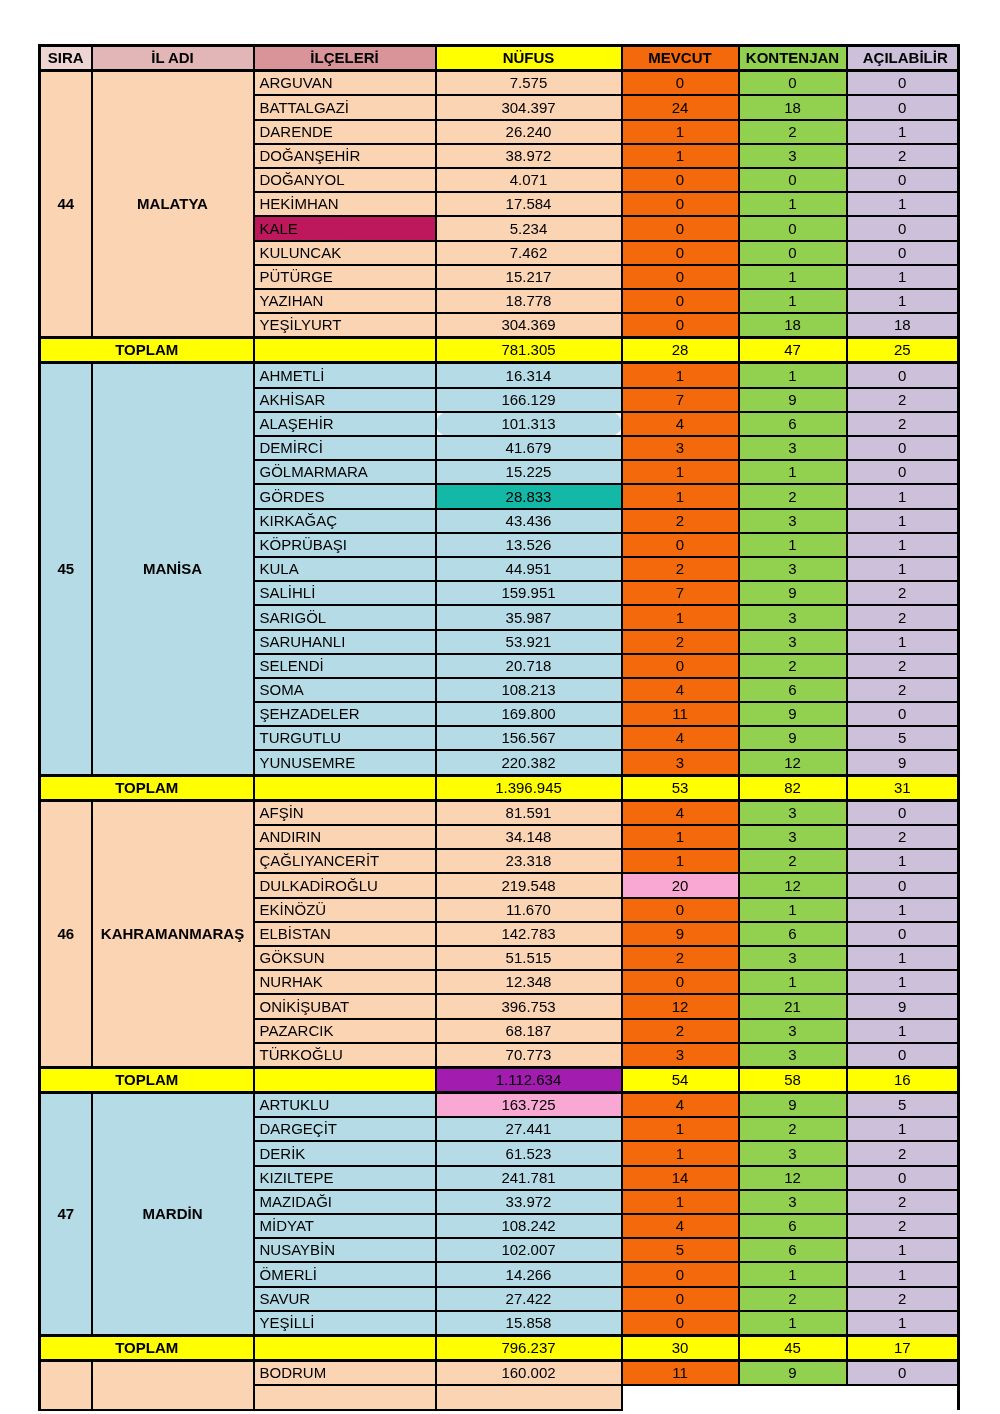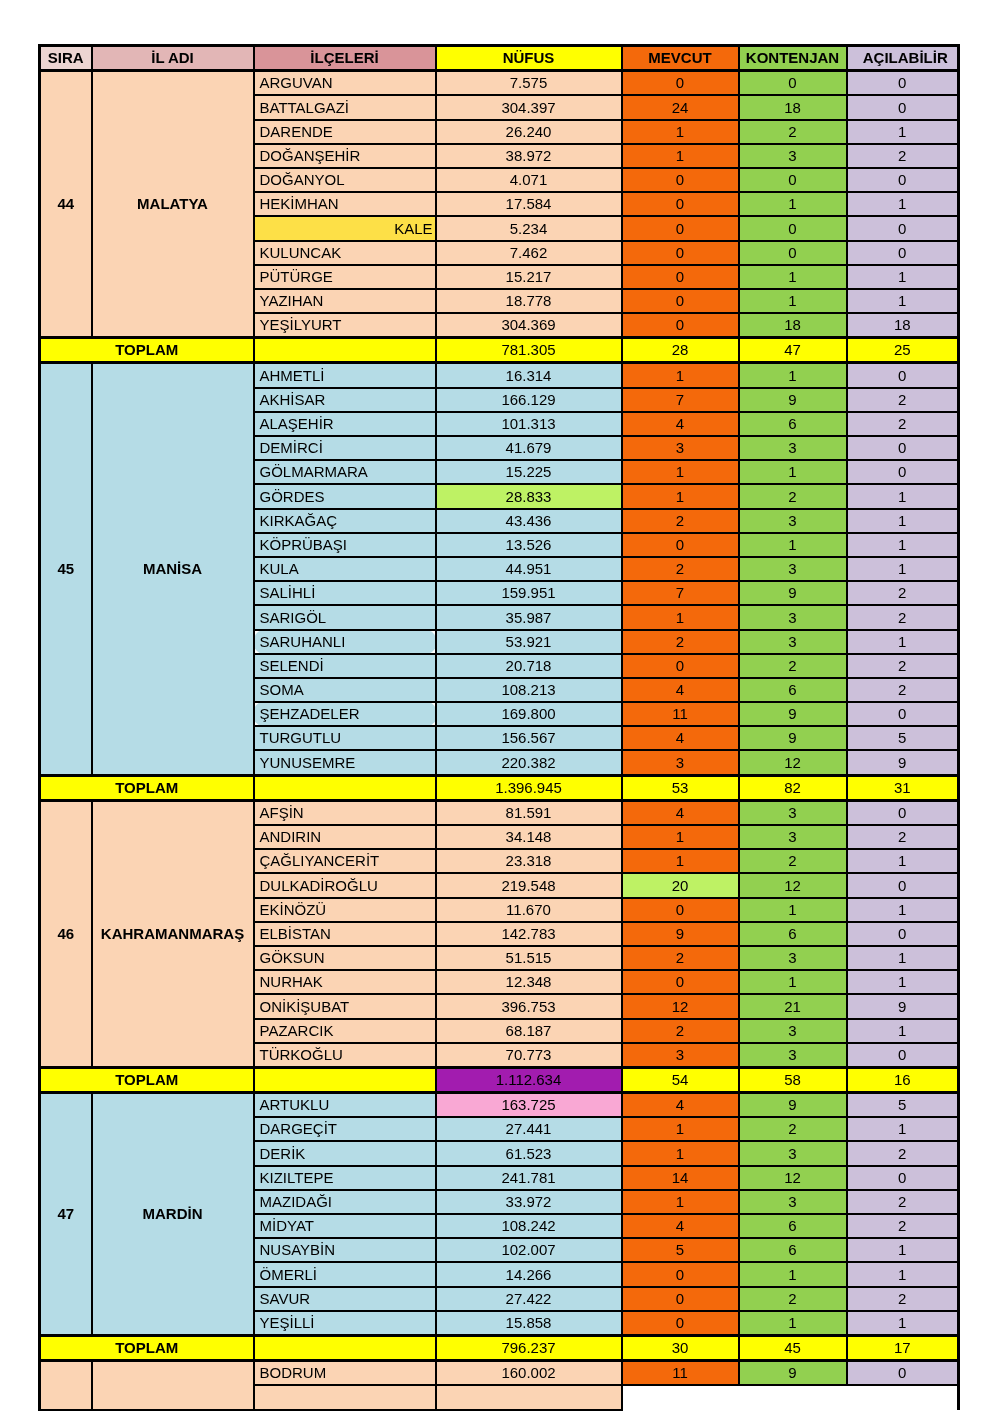--- a/index.html
+++ b/index.html
@@ -91,21 +91,21 @@
           <td style="background: rgb(204, 192, 218);">0</td>
         </tr>
         <tr>
           <td class="ilce" style="background: rgb(251, 212, 180);">HEKİMHAN</td>
           <td style="background: rgb(251, 212, 180);">17.584</td>
           <td style="background: rgb(244, 105, 11);">0</td>
           <td style="background: rgb(146, 208, 80);">1</td>
           <td style="background: rgb(204, 192, 218);">1</td>
         </tr>
         <tr>
-          <td class="ilce" style="background: #fde047; text-align: right;">KALE</td>
+          <td class="ilce" style="background: #be185d;">KALE</td>
           <td style="background: rgb(251, 212, 180);">5.234</td>
           <td style="background: rgb(244, 105, 11);">0</td>
           <td style="background: rgb(146, 208, 80);">0</td>
           <td style="background: rgb(204, 192, 218);">0</td>
         </tr>
         <tr>
           <td class="ilce" style="background: rgb(251, 212, 180);">KULUNCAK</td>
           <td style="background: rgb(251, 212, 180);">7.462</td>
           <td style="background: rgb(244, 105, 11);">0</td>
           <td style="background: rgb(146, 208, 80);">0</td>
@@ -151,42 +151,42 @@
         </tr>
         <tr>
           <td class="ilce" style="background: rgb(181, 220, 230);">AKHİSAR</td>
           <td style="background: rgb(181, 220, 230);">166.129</td>
           <td style="background: rgb(244, 105, 11);">7</td>
           <td style="background: rgb(146, 208, 80);">9</td>
           <td style="background: rgb(204, 192, 218);">2</td>
         </tr>
         <tr>
           <td class="ilce" style="background: rgb(181, 220, 230);">ALAŞEHİR</td>
-          <td style="background: rgb(181, 220, 230);">101.313</td>
+          <td style="background: rgb(181, 220, 230); border-radius: 12px;">101.313</td>
           <td style="background: rgb(244, 105, 11);">4</td>
           <td style="background: rgb(146, 208, 80);">6</td>
           <td style="background: rgb(204, 192, 218);">2</td>
         </tr>
         <tr>
           <td class="ilce" style="background: rgb(181, 220, 230);">DEMİRCİ</td>
           <td style="background: rgb(181, 220, 230);">41.679</td>
           <td style="background: rgb(244, 105, 11);">3</td>
           <td style="background: rgb(146, 208, 80);">3</td>
           <td style="background: rgb(204, 192, 218);">0</td>
         </tr>
         <tr>
           <td class="ilce" style="background: rgb(181, 220, 230);">GÖLMARMARA</td>
           <td style="background: rgb(181, 220, 230);">15.225</td>
           <td style="background: rgb(244, 105, 11);">1</td>
           <td style="background: rgb(146, 208, 80);">1</td>
           <td style="background: rgb(204, 192, 218);">0</td>
         </tr>
         <tr>
           <td class="ilce" style="background: rgb(181, 220, 230);">GÖRDES</td>
-          <td style="background: #bef264; text-align: center;">28.833</td>
+          <td style="background: #14b8a6; text-align: center;">28.833</td>
           <td style="background: rgb(244, 105, 11);">1</td>
           <td style="background: rgb(146, 208, 80);">2</td>
           <td style="background: rgb(204, 192, 218);">1</td>
         </tr>
         <tr>
           <td class="ilce" style="background: rgb(181, 220, 230);">KIRKAĞAÇ</td>
           <td style="background: rgb(181, 220, 230);">43.436</td>
           <td style="background: rgb(244, 105, 11);">2</td>
           <td style="background: rgb(146, 208, 80);">3</td>
           <td style="background: rgb(204, 192, 218);">1</td>
@@ -213,42 +213,42 @@
           <td style="background: rgb(204, 192, 218);">2</td>
         </tr>
         <tr>
           <td class="ilce" style="background: rgb(181, 220, 230);">SARIGÖL</td>
           <td style="background: rgb(181, 220, 230);">35.987</td>
           <td style="background: rgb(244, 105, 11);">1</td>
           <td style="background: rgb(146, 208, 80);">3</td>
           <td style="background: rgb(204, 192, 218);">2</td>
         </tr>
         <tr>
-          <td class="ilce" style="background: rgb(181, 220, 230); border-radius: 10px;">SARUHANLI</td>
+          <td class="ilce" style="background: rgb(181, 220, 230);">SARUHANLI</td>
           <td style="background: rgb(181, 220, 230);">53.921</td>
           <td style="background: rgb(244, 105, 11);">2</td>
           <td style="background: rgb(146, 208, 80);">3</td>
           <td style="background: rgb(204, 192, 218);">1</td>
         </tr>
         <tr>
           <td class="ilce" style="background: rgb(181, 220, 230);">SELENDİ</td>
           <td style="background: rgb(181, 220, 230);">20.718</td>
           <td style="background: rgb(244, 105, 11);">0</td>
           <td style="background: rgb(146, 208, 80);">2</td>
           <td style="background: rgb(204, 192, 218);">2</td>
         </tr>
         <tr>
           <td class="ilce" style="background: rgb(181, 220, 230);">SOMA</td>
           <td style="background: rgb(181, 220, 230); text-align: center;">108.213</td>
           <td style="background: rgb(244, 105, 11);">4</td>
           <td style="background: rgb(146, 208, 80);">6</td>
           <td style="background: rgb(204, 192, 218);">2</td>
         </tr>
         <tr>
-          <td class="ilce" style="background: rgb(181, 220, 230); border-radius: 9px;">ŞEHZADELER</td>
+          <td class="ilce" style="background: rgb(181, 220, 230);">ŞEHZADELER</td>
           <td style="background: rgb(181, 220, 230);">169.800</td>
           <td style="background: rgb(244, 105, 11);">11</td>
           <td style="background: rgb(146, 208, 80);">9</td>
           <td style="background: rgb(204, 192, 218);">0</td>
         </tr>
         <tr>
           <td class="ilce" style="background: rgb(181, 220, 230);">TURGUTLU</td>
           <td style="background: rgb(181, 220, 230);">156.567</td>
           <td style="background: rgb(244, 105, 11);">4</td>
           <td style="background: rgb(146, 208, 80);">9</td>
@@ -288,21 +288,21 @@
         <tr>
           <td class="ilce" style="background: rgb(251, 212, 180);">ÇAĞLIYANCERİT</td>
           <td style="background: rgb(251, 212, 180);">23.318</td>
           <td style="background: rgb(244, 105, 11);">1</td>
           <td style="background: rgb(146, 208, 80);">2</td>
           <td style="background: rgb(204, 192, 218);">1</td>
         </tr>
         <tr>
           <td class="ilce" style="background: rgb(251, 212, 180);">DULKADİROĞLU</td>
           <td style="background: rgb(251, 212, 180);">219.548</td>
-          <td style="background: #bef264;">20</td>
+          <td style="background: #f9a8d4;">20</td>
           <td style="background: rgb(146, 208, 80);">12</td>
           <td style="background: rgb(204, 192, 218);">0</td>
         </tr>
         <tr>
           <td class="ilce" style="background: rgb(251, 212, 180);">EKİNÖZÜ</td>
           <td style="background: rgb(251, 212, 180);">11.670</td>
           <td style="background: rgb(244, 105, 11);">0</td>
           <td style="background: rgb(146, 208, 80);">1</td>
           <td style="background: rgb(204, 192, 218);">1</td>
         </tr>

